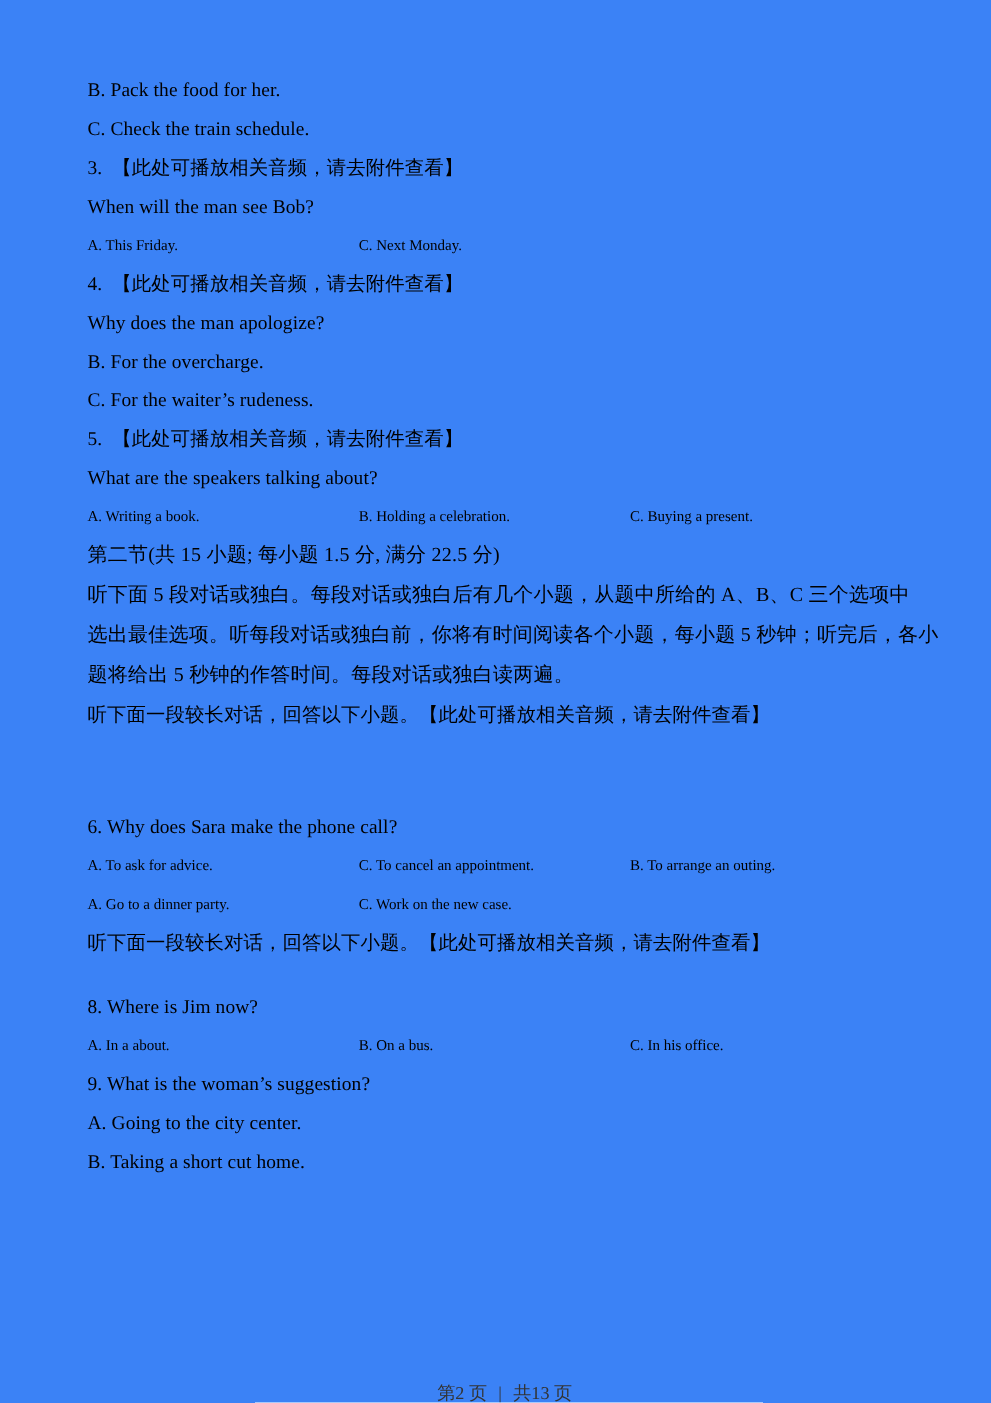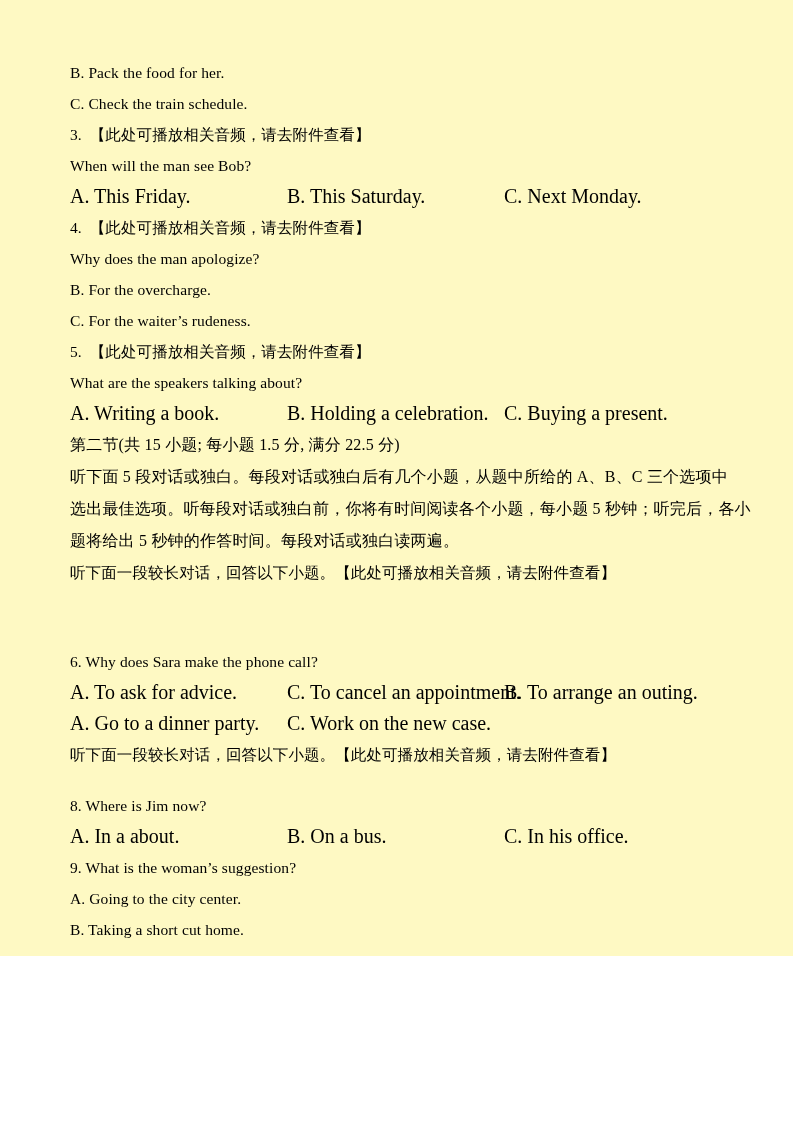--- a/index.html
+++ b/index.html
@@ -3,22 +3,22 @@
 <meta charset="utf-8">
 <style>
   html, body {
     margin: 0;
     padding: 0;
     background: #ffffff;
   }
   .page {
     position: relative;
     width: 793px;
-    height: 956px;
-    background: #fef9c3;
+    height: 1122px;
+    background: #3b82f6;
     overflow: hidden;
     font-family: "Liberation Serif", "DejaVu Serif", serif;
     color: #000000;
   }
   .content {
     position: absolute;
     left: 70px;
     right: 70px;
     top: 57px;
   }
@@ -32,21 +32,21 @@
   .line.b {
     font-weight: 400;
     font-size: 16px;
     line-height: 32px;
     height: 32px;
     letter-spacing: 0.2px;
   }
   .row {
     display: grid;
     grid-template-columns: 217px 217px auto;
-    font-size: 20px;
+    font-size: 12px;
     line-height: 31px;
     height: 31px;
     white-space: pre;
   }
   .gap-lg { margin-top: 58px; }
   .gap-md { margin-top: 20px; }
   .footer {
     position: absolute;
     left: 0;
     right: 0;
@@ -64,21 +64,20 @@
 <div class="page">
   <div class="content">
 
     <div class="line">B. Pack the food for her.</div>
     <div class="line">C. Check the train schedule.</div>
     <div class="line">3.  【此处可播放相关音频，请去附件查看】</div>
     <div class="line">When will the man see Bob?</div>
 
     <div class="row">
       <span>A. This Friday.</span>
-      <span>B. This Saturday.</span>
       <span>C. Next Monday.</span>
     </div>
 
     <div class="line">4.  【此处可播放相关音频，请去附件查看】</div>
     <div class="line">Why does the man apologize?</div>
     <div class="line">B. For the overcharge.</div>
     <div class="line">C. For the waiter’s rudeness.</div>
     <div class="line">5.  【此处可播放相关音频，请去附件查看】</div>
     <div class="line">What are the speakers talking about?</div>
 

